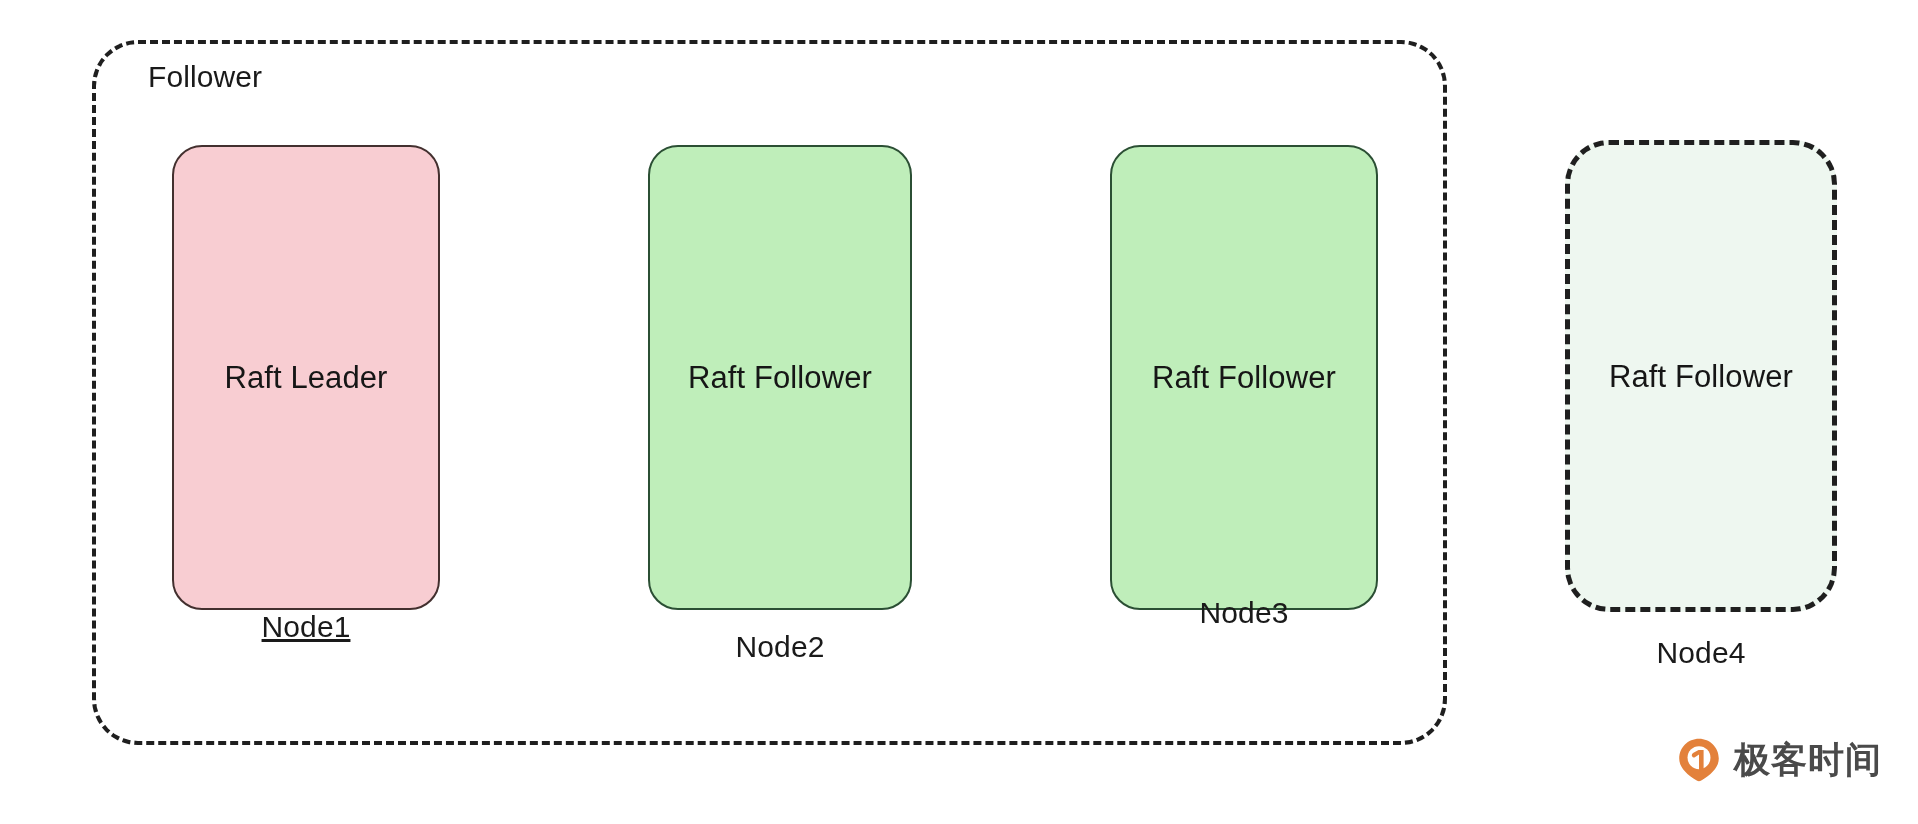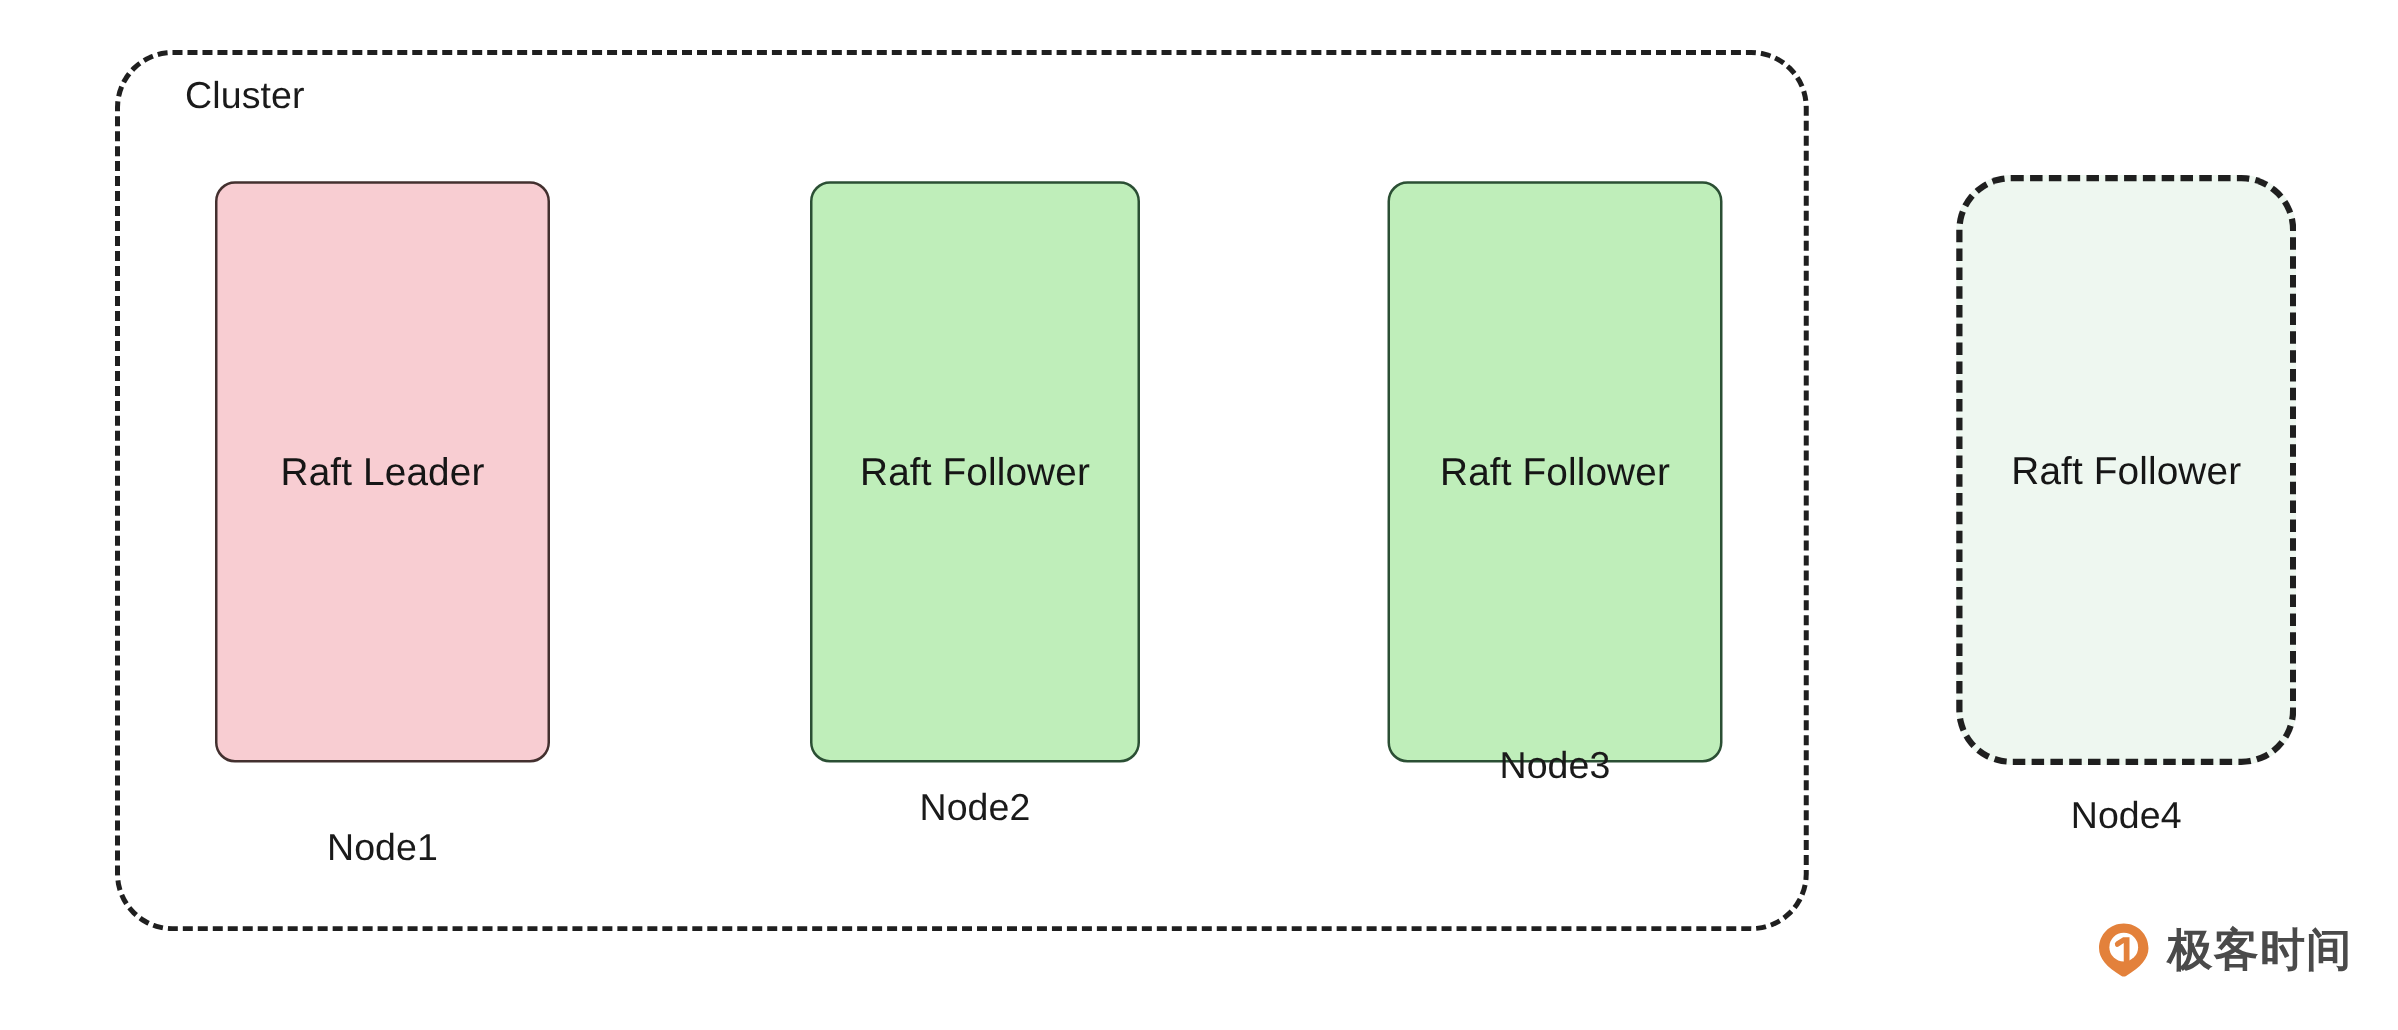--- a/index.html
+++ b/index.html
@@ -45,21 +45,21 @@
     white-space: nowrap;
   }
 
   
   .node {
     position: absolute;
     box-sizing: border-box;
     display: flex;
     align-items: center;
     justify-content: center;
-    border-radius: 16px;
+    border-radius: 30px;
   }
 
   .node-label {
     font-size: 31px;
     line-height: 1;
     color: #161616;
     white-space: nowrap;
     letter-spacing: 0.1px;
   }
 
@@ -112,26 +112,26 @@
     letter-spacing: 1px;
     white-space: nowrap;
   }
 </style>
 </head>
 <body>
 
 <div id="canvas">
 
   <div class="cluster-box"></div>
-  <div class="cluster-label">Cluster</div>
+  <div class="cluster-label">Follower</div>
 
   <div class="node leader" style="left:172px; top:145px; width:268px; height:465px;">
     <span class="node-label">Raft Leader</span>
   </div>
-  <div class="node-caption" style="left:172px; top:664px; width:268px;">Node1</div>
+  <div class="node-caption" style="left:172px; top:612px; width:268px;text-decoration:underline;">Node1</div>
 
   <div class="node follower" style="left:648px; top:145px; width:264px; height:465px;">
     <span class="node-label">Raft Follower</span>
   </div>
   <div class="node-caption" style="left:648px; top:632px; width:264px;">Node2</div>
 
   <div class="node follower" style="left:1110px; top:145px; width:268px; height:465px;">
     <span class="node-label">Raft Follower</span>
   </div>
   <div class="node-caption" style="left:1110px; top:598px; width:268px;">Node3</div>

